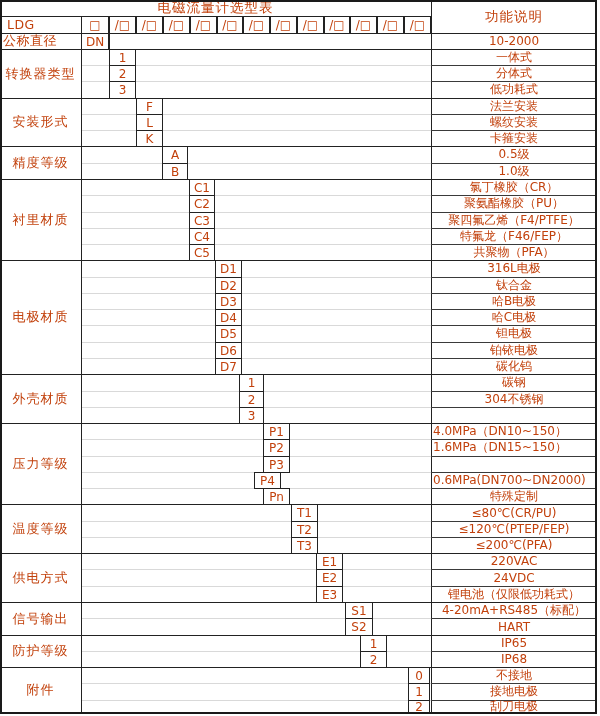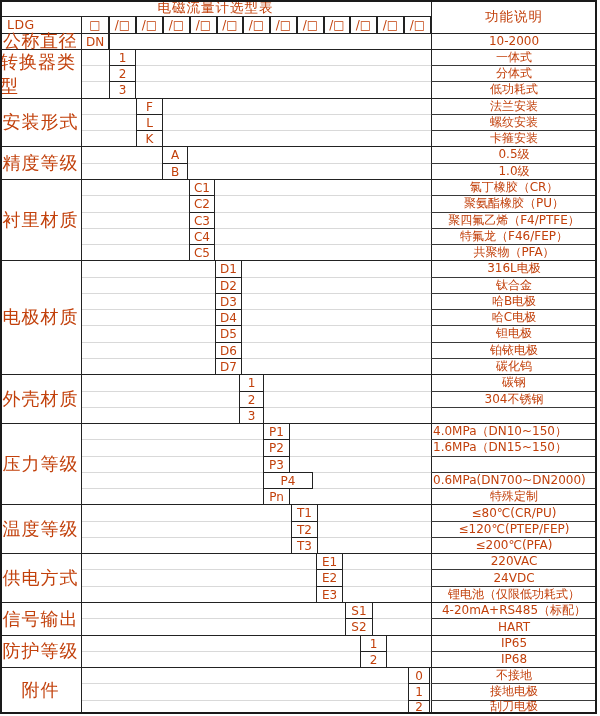--- a/index.html
+++ b/index.html
@@ -1,20 +1,20 @@
 <!DOCTYPE html>
 <html><head>
 <meta charset="utf-8">
 <style>
   html,body{margin:0;padding:0;background:#fff;}
   #stage{position:relative;width:600px;height:716px;background:#fff;overflow:hidden;
          font-family:"DejaVu Sans","Liberation Sans",sans-serif;color:#c2410c;}
   .c{position:absolute;box-sizing:border-box;}
   .txt{display:flex;align-items:center;justify-content:center;font-size:12px;line-height:1;white-space:nowrap;}
-  .lab{display:flex;align-items:center;justify-content:center;font-size:18px;letter-spacing:1px;z-index:3;}
+  .lab{display:flex;align-items:center;justify-content:center;font-size:13px;letter-spacing:1px;z-index:3;}
   .lab.left{justify-content:flex-start;padding-left:3px;letter-spacing:0.5px;}
   .box{background:#fff;border:1px solid #222;z-index:3;display:flex;align-items:center;justify-content:center;font-size:12px;}
   .desc{left:431px;width:166px;z-index:3;display:flex;align-items:center;justify-content:center;font-size:12px;white-space:nowrap;}
   .desc.left{justify-content:flex-start;padding-left:2px;}
   .hl{left:0;width:597px;height:1px;background:#222;z-index:2;}
   .rl{left:431px;width:166px;height:1px;background:#3a3a3a;z-index:2;}
   .fl{left:81px;width:350px;height:1px;background:#d9d9d9;z-index:1;}
   .vl{width:1px;background:#222;z-index:2;}
   #outer{left:0;top:0;width:597px;height:714px;border:2px solid #1a1a1a;z-index:4;pointer-events:none;}
   .title{font-size:13.5px;letter-spacing:1px;z-index:3;}
@@ -100,21 +100,21 @@
   <div class="c box" style="left:239px;top:374px;width:25px;height:18px">1</div>
   <div class="c box" style="left:239px;top:391px;width:25px;height:17px">2</div>
   <div class="c box" style="left:239px;top:407px;width:25px;height:17px">3</div>
   <div class="c desc" style="top:374px;height:17px">碳钢</div>
   <div class="c desc" style="top:391px;height:16px">304不锈钢</div>
 
   <div class="c lab" style="left:0;top:423px;width:81px;height:81px">压力等级</div>
   <div class="c box" style="left:263px;top:423px;width:27px;height:17px">P1</div>
   <div class="c box" style="left:263px;top:439px;width:27px;height:18px">P2</div>
   <div class="c box" style="left:263px;top:456px;width:27px;height:17px">P3</div>
-  <div class="c box" style="left:263px;top:472px;width:50px;height:17px">P4</div>
+  <div class="c box" style="left:254px;top:472px;width:27px;height:17px">P4</div>
   <div class="c box" style="left:263px;top:488px;width:27px;height:17px">Pn</div>
   <div class="c desc left" style="top:423px;height:16px">4.0MPa（DN10~150）</div>
   <div class="c desc left" style="top:439px;height:17px">1.6MPa（DN15~150）</div>
   <div class="c desc left" style="top:472px;height:16px">0.6MPa(DN700~DN2000)</div>
   <div class="c desc" style="top:488px;height:16px">特殊定制</div>
 
   <div class="c lab" style="left:0;top:504px;width:81px;height:49px">温度等级</div>
   <div class="c box" style="left:291px;top:504px;width:27px;height:18px">T1</div>
   <div class="c box" style="left:291px;top:521px;width:27px;height:17px">T2</div>
   <div class="c box" style="left:291px;top:537px;width:27px;height:17px">T3</div>

